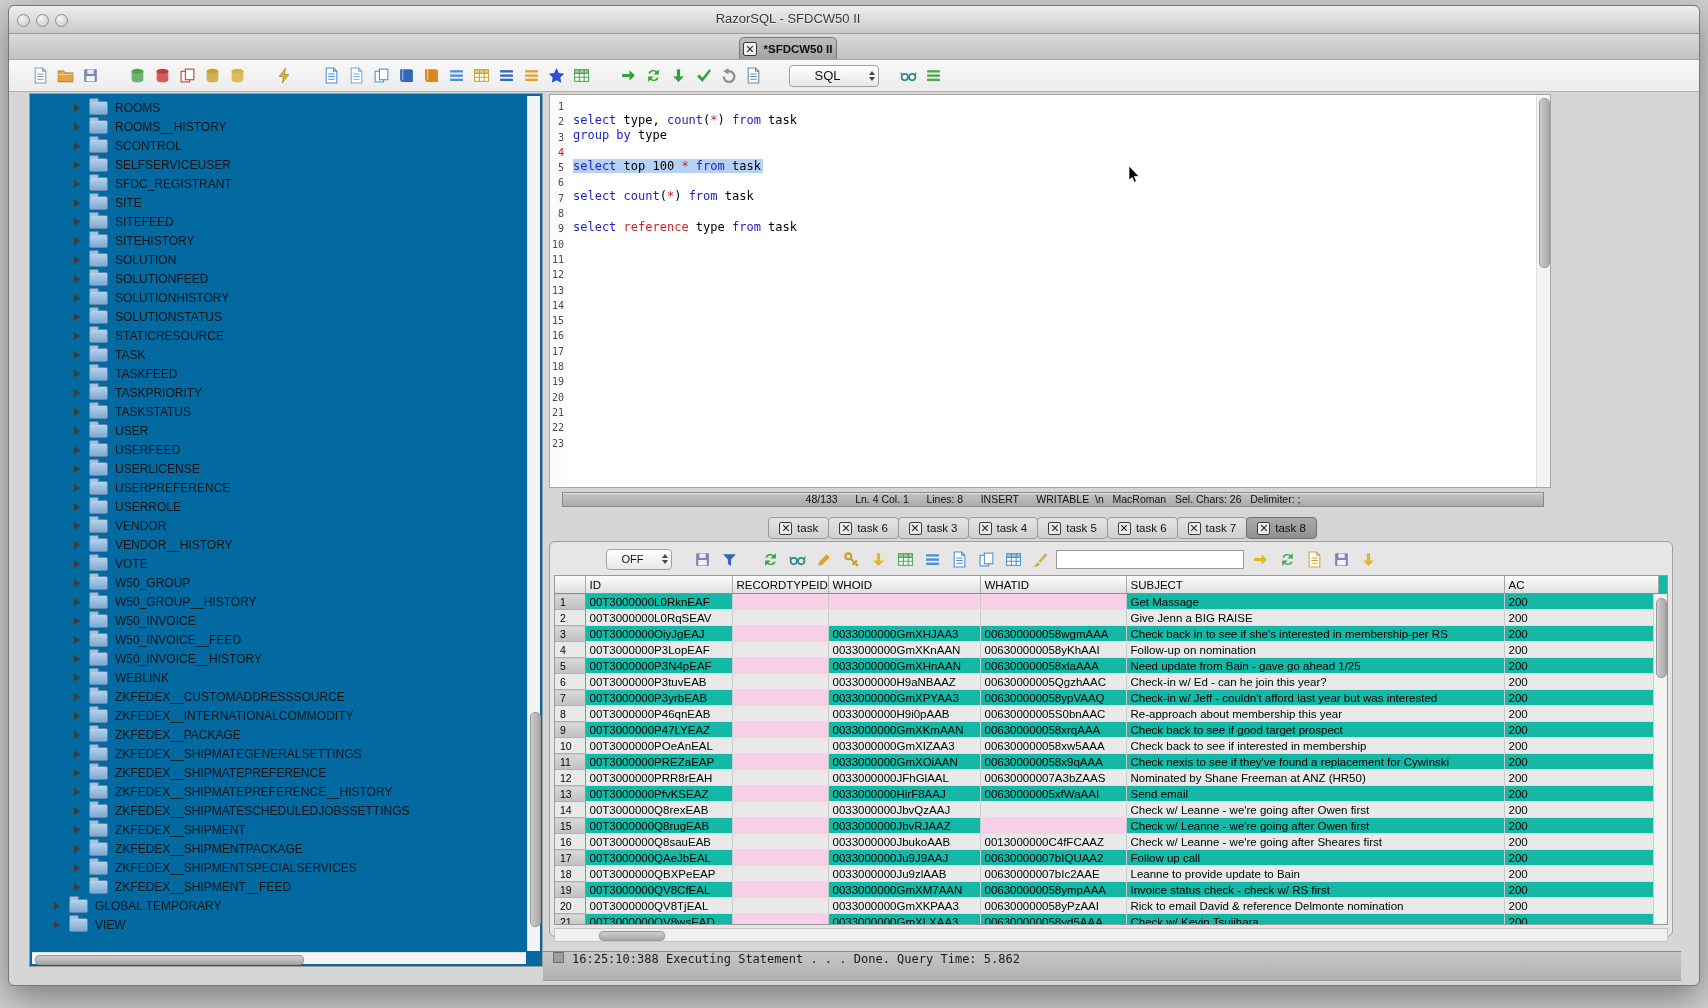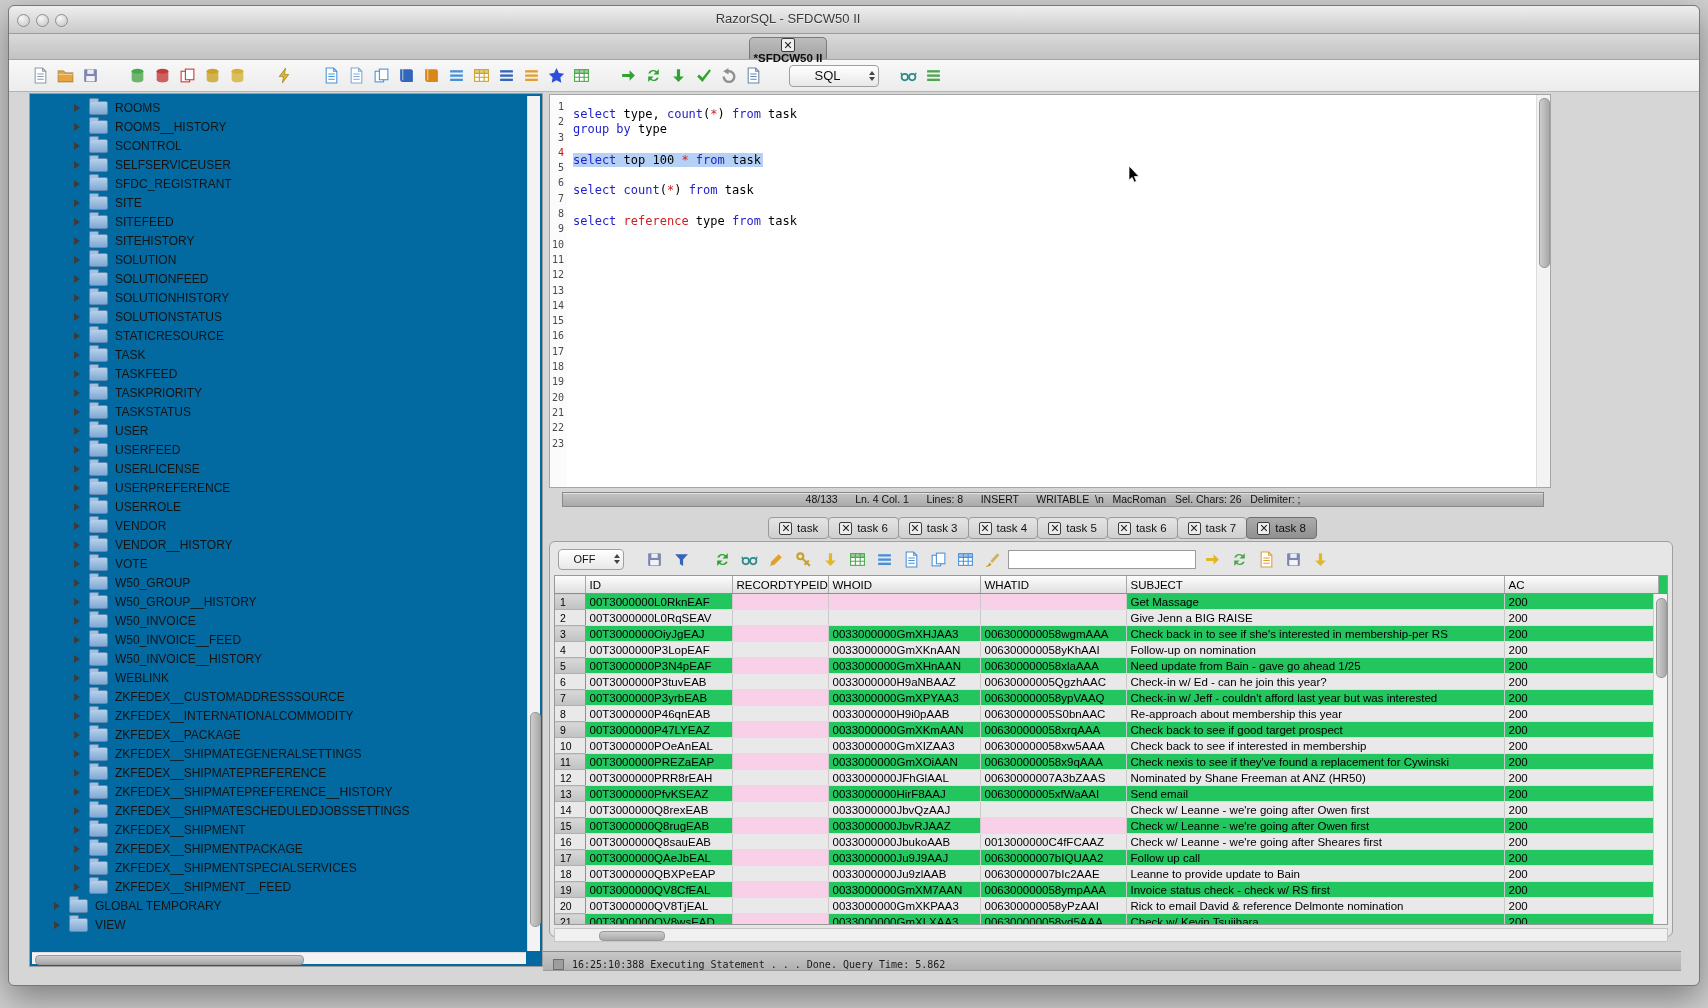--- a/index.html
+++ b/index.html
@@ -11,23 +11,23 @@
   .titlebar{height:27px;background:linear-gradient(#efefef,#c9c9c9);border-bottom:1px solid #9b9b9b;
             border-radius:6px 6px 0 0;position:relative;}
   .lights{position:absolute;left:8px;top:8px;display:flex;gap:6px;}
   .light{width:11px;height:11px;border-radius:50%;border:1px solid #8e8e8e;
          background:radial-gradient(circle at 35% 30%,#f6f6f6,#c4c4c4);}
   .wtitle{text-align:center;line-height:26px;font-size:13px;color:#3a3a3a;
           text-shadow:0 1px 0 rgba(255,255,255,.6);position:relative;left:-66px;}
   
   .tabstrip{height:25px;background:linear-gradient(#dadada,#c2c2c2);border-bottom:1px solid #a6a6a6;
             display:flex;justify-content:center;align-items:flex-end;}
-  .doctab{height:21px;display:flex;align-items:center;padding:0 3px;
+  .doctab{height:21px;display:flex;align-items:center;gap:6px;padding:0 3px;
           background:linear-gradient(#bdbdbd,#a2a2a2);border:1px solid #7a7a7a;border-bottom:none;
-          border-radius:5px 5px 0 0;font-size:11.5px;font-weight:bold;color:#0d0d0d;position:relative;left:-66px;flex-direction:column;}
+          border-radius:5px 5px 0 0;font-size:11.5px;font-weight:bold;color:#0d0d0d;position:relative;left:-66px;}
   .closebox{width:12px;height:12px;background:#f0f0f0;border:1px solid #3c3c3c;border-radius:2px;
             display:inline-flex;align-items:center;justify-content:center;flex:none;}
   .closebox svg{width:8px;height:8px;}
   
   .toolbar{height:31px;background:linear-gradient(#f8f8f8,#ececec);border-bottom:1px solid #b3b3b3;
            display:flex;align-items:center;padding-left:20px;}
   .tgroup{display:flex;gap:3px;margin-right:25px;}
   .tbtn{width:22px;height:22px;border:none;background:transparent;padding:2px;display:flex;
         align-items:center;justify-content:center;cursor:pointer;}
   .tbtn svg{width:17px;height:17px;}
@@ -62,21 +62,21 @@
   .tree-hsb .thumb{left:3px;width:54%;}
   .splitter{width:6px;flex:none;}
   .rightcol{flex:1;position:relative;}
   
   .editorwrap{position:absolute;left:0;top:1px;width:1000px;height:392px;background:#fff;
               border:1px solid #a5a5a5;display:flex;}
   .gutter{width:17px;padding-top:4px;background:#fbfbfb;text-align:right;
           font-family:"DejaVu Sans Mono",monospace;font-size:10px;color:#4a4a4a;flex:none;}
   .gutter div{height:15.3px;line-height:15.3px;padding-right:3px;}
   .gutter div.cur{color:#cc1111;}
-  .code{flex:1;padding:12px 0 0 6px;font-family:"DejaVu Sans Mono",monospace;font-size:12px;
+  .code{flex:1;padding:18px 0 0 6px;font-family:"DejaVu Sans Mono",monospace;font-size:12px;
         line-height:15.3px;color:#000;overflow:hidden;cursor:text;}
   .cline{height:15.3px;white-space:pre;}
   .cline .sel{background:#b5d2f6;padding-right:2px;}
   .tok.kw{color:#2222cc;}
   .tok.st{color:#cc2222;}
   .tok.pl{color:#000;}
   .editor-vsb{position:relative;width:13px;border-left:1px solid #ddd;flex:none;}
   .editor-vsb .thumb{top:3px;height:168px;}
   
   .estatus{position:absolute;left:13px;top:399px;width:980px;height:13px;
@@ -89,45 +89,45 @@
   .rtab{height:20px;display:flex;align-items:center;gap:5px;padding:0 10px;margin-right:-1px;
         background:linear-gradient(#e4e4e4,#cfcfcf);border:1px solid #9a9a9a;font-size:11.5px;
         color:#111;border-radius:4px;cursor:pointer;}
   .rtab.selected{background:linear-gradient(#ababab,#909090);border-color:#6f6f6f;}
   .rtab .closebox{width:11px;height:11px;background:#ededed;}
   
   .rpanel{position:absolute;left:0;top:448px;width:1124px;height:396px;background:#e6e6e6;
           border:1px solid #9f9f9f;border-radius:6px;padding:3px 4px;box-sizing:border-box;}
   .rtoolbar{height:26px;display:flex;align-items:center;gap:5px;padding:1px 4px 3px 4px;}
   .acsel{width:64px;height:19px;background:linear-gradient(#ffffff,#e8e8e8);border:1px solid #a0a0a0;
-         border-radius:4px;display:flex;align-items:center;cursor:pointer;flex:none;}
+         border-radius:4px;display:flex;align-items:center;cursor:pointer;flex:none;margin-left:48px;}
   .acsel .lbl{flex:1;text-align:center;font-size:11px;color:#111;}
   .rgap{width:9px;flex:none;}
   .rsearch{width:178px;height:17px;border:1px solid #9a9a9a;background:#fff;font-size:11px;
            padding:0 4px;font-family:"Liberation Sans",sans-serif;}
-  .gridwrap{position:relative;height:348px;background:#22c55e;border:1px solid #999;overflow:hidden;}
+  .gridwrap{position:relative;height:348px;background:#14b8a6;border:1px solid #999;overflow:hidden;}
   table.grid{border-collapse:collapse;table-layout:fixed;width:1103px;}
   .grid th{height:17px;background:linear-gradient(#fdfdfd,#dfdfdf);border-right:1px solid #a8a8a8;
            border-bottom:1px solid #8f8f8f;font-weight:normal;text-align:left;padding:0 4px;
            font-size:11.5px;color:#000;white-space:nowrap;overflow:hidden;}
   .grid td{height:15px;border-right:1px solid #cacaca;border-bottom:1px solid #dedede;padding:0 4px;
            white-space:nowrap;overflow:hidden;font-size:11.5px;color:#000;}
   .grid tr.even td{background:#e9e9e9;}
   .grid td.numc{background:linear-gradient(#d8d8d8,#c1c1c1);border-right:1px solid #8f8f8f;
                 border-bottom:1px solid #b0b0b0;font-size:10.5px;padding-left:5px;}
   .grid td.pink{background:#f8d0e8;}
   .grid-vsb{position:absolute;top:18px;right:0;bottom:0;width:13px;border-left:1px solid #ccc;}
   .grid-vsb .thumb{top:4px;height:78px;}
   .grid-hsb{height:12px;margin-top:3px;background:#f0f0f0;border:1px solid #c6c6c6;position:relative;}
   .grid-hsb .thumb{left:44px;width:64px;}
   
-  .bstatus{position:absolute;left:-6px;top:858px;width:1138px;height:20px;
+  .bstatus{position:absolute;left:-6px;top:858px;width:1138px;height:30px;
            background:linear-gradient(#c7c7c7,#b0b0b0);border-top:1px solid #8a8a8a;
-           border-bottom:1px solid #9a9a9a;display:flex;align-items:flex-end;gap:8px;padding-left:10px;
-           font-family:"DejaVu Sans Mono",monospace;font-size:10px;color:#1a1a1a;box-sizing:border-box;}
+           border-bottom:1px solid #9a9a9a;display:flex;align-items:flex-start;gap:8px;padding-left:10px;
+           font-family:"DejaVu Sans Mono",monospace;font-size:12px;color:#1a1a1a;box-sizing:border-box;}
   .bsq{width:9px;height:9px;background:#9d9d9d;border:1px solid #6f6f6f;flex:none;}
   .cursor{position:absolute;left:1128px;top:166px;width:12px;height:18px;z-index:50;pointer-events:none;}
 </style>
 </head>
 <body>
 
 <svg width="0" height="0" style="position:absolute">
   <defs>
     <symbol id="s-page" viewBox="0 0 16 16">
         <path d="M3 1h7l3 3v11H3z" fill="#fff" stroke="currentColor"></path>

